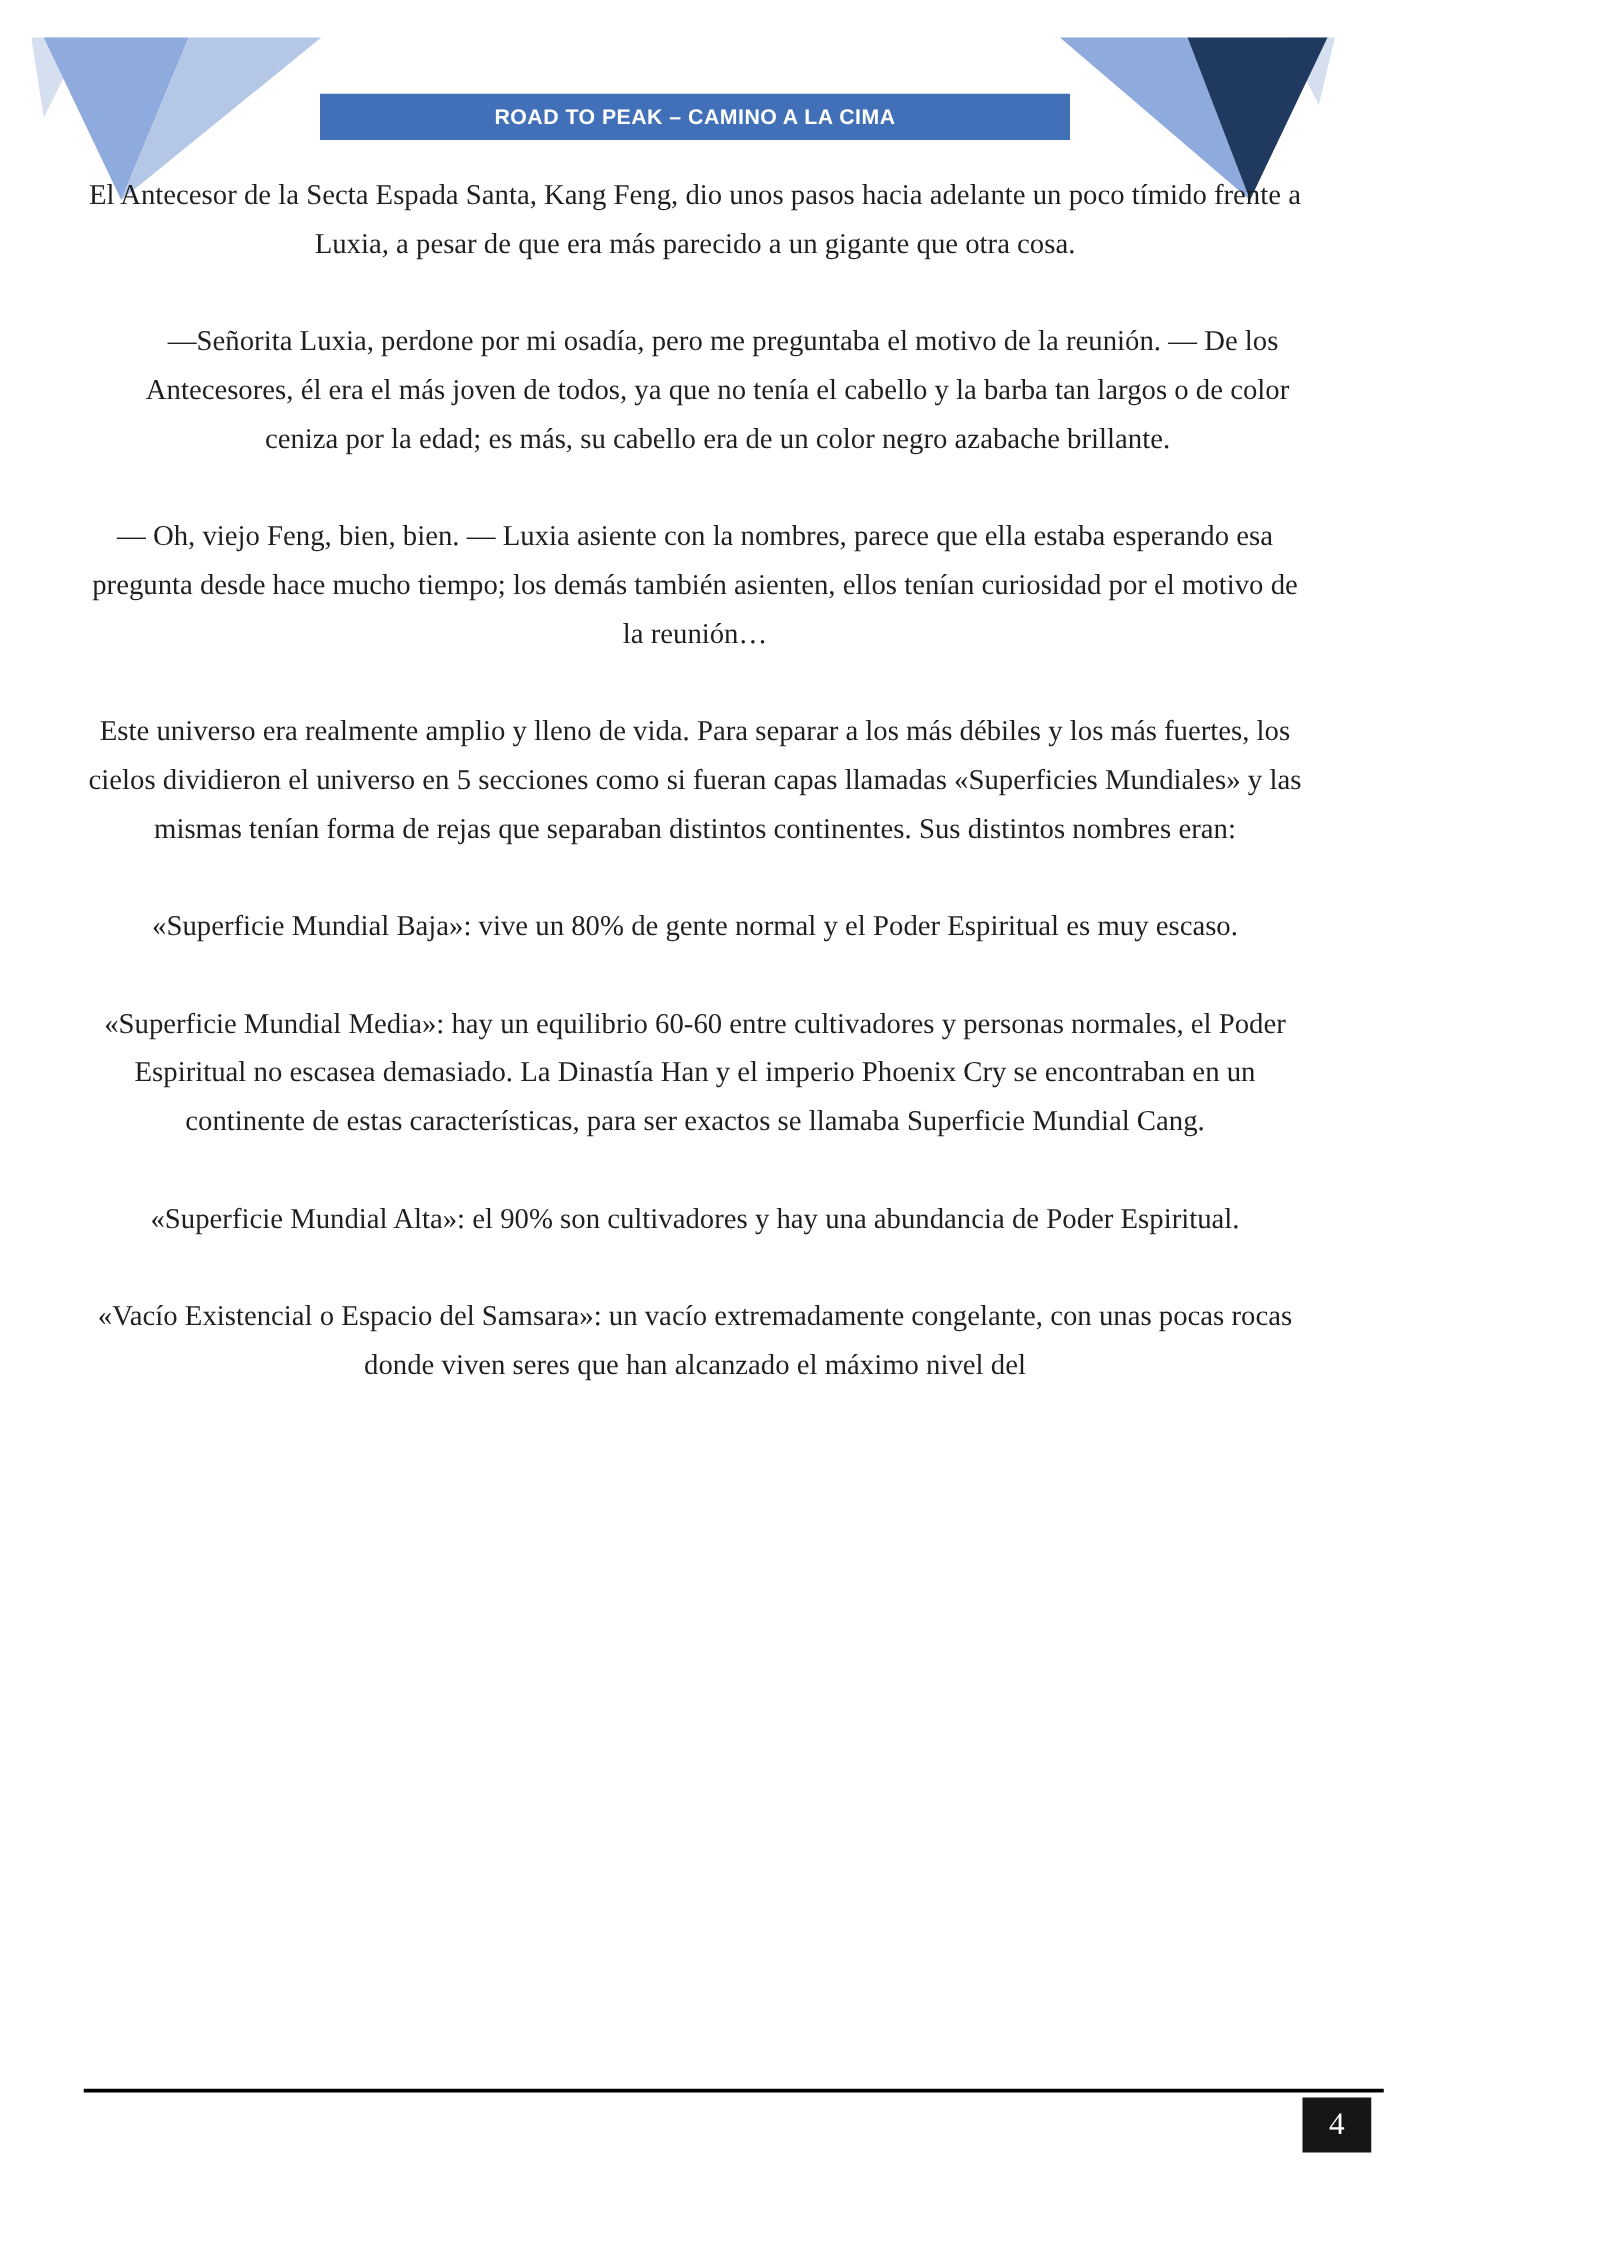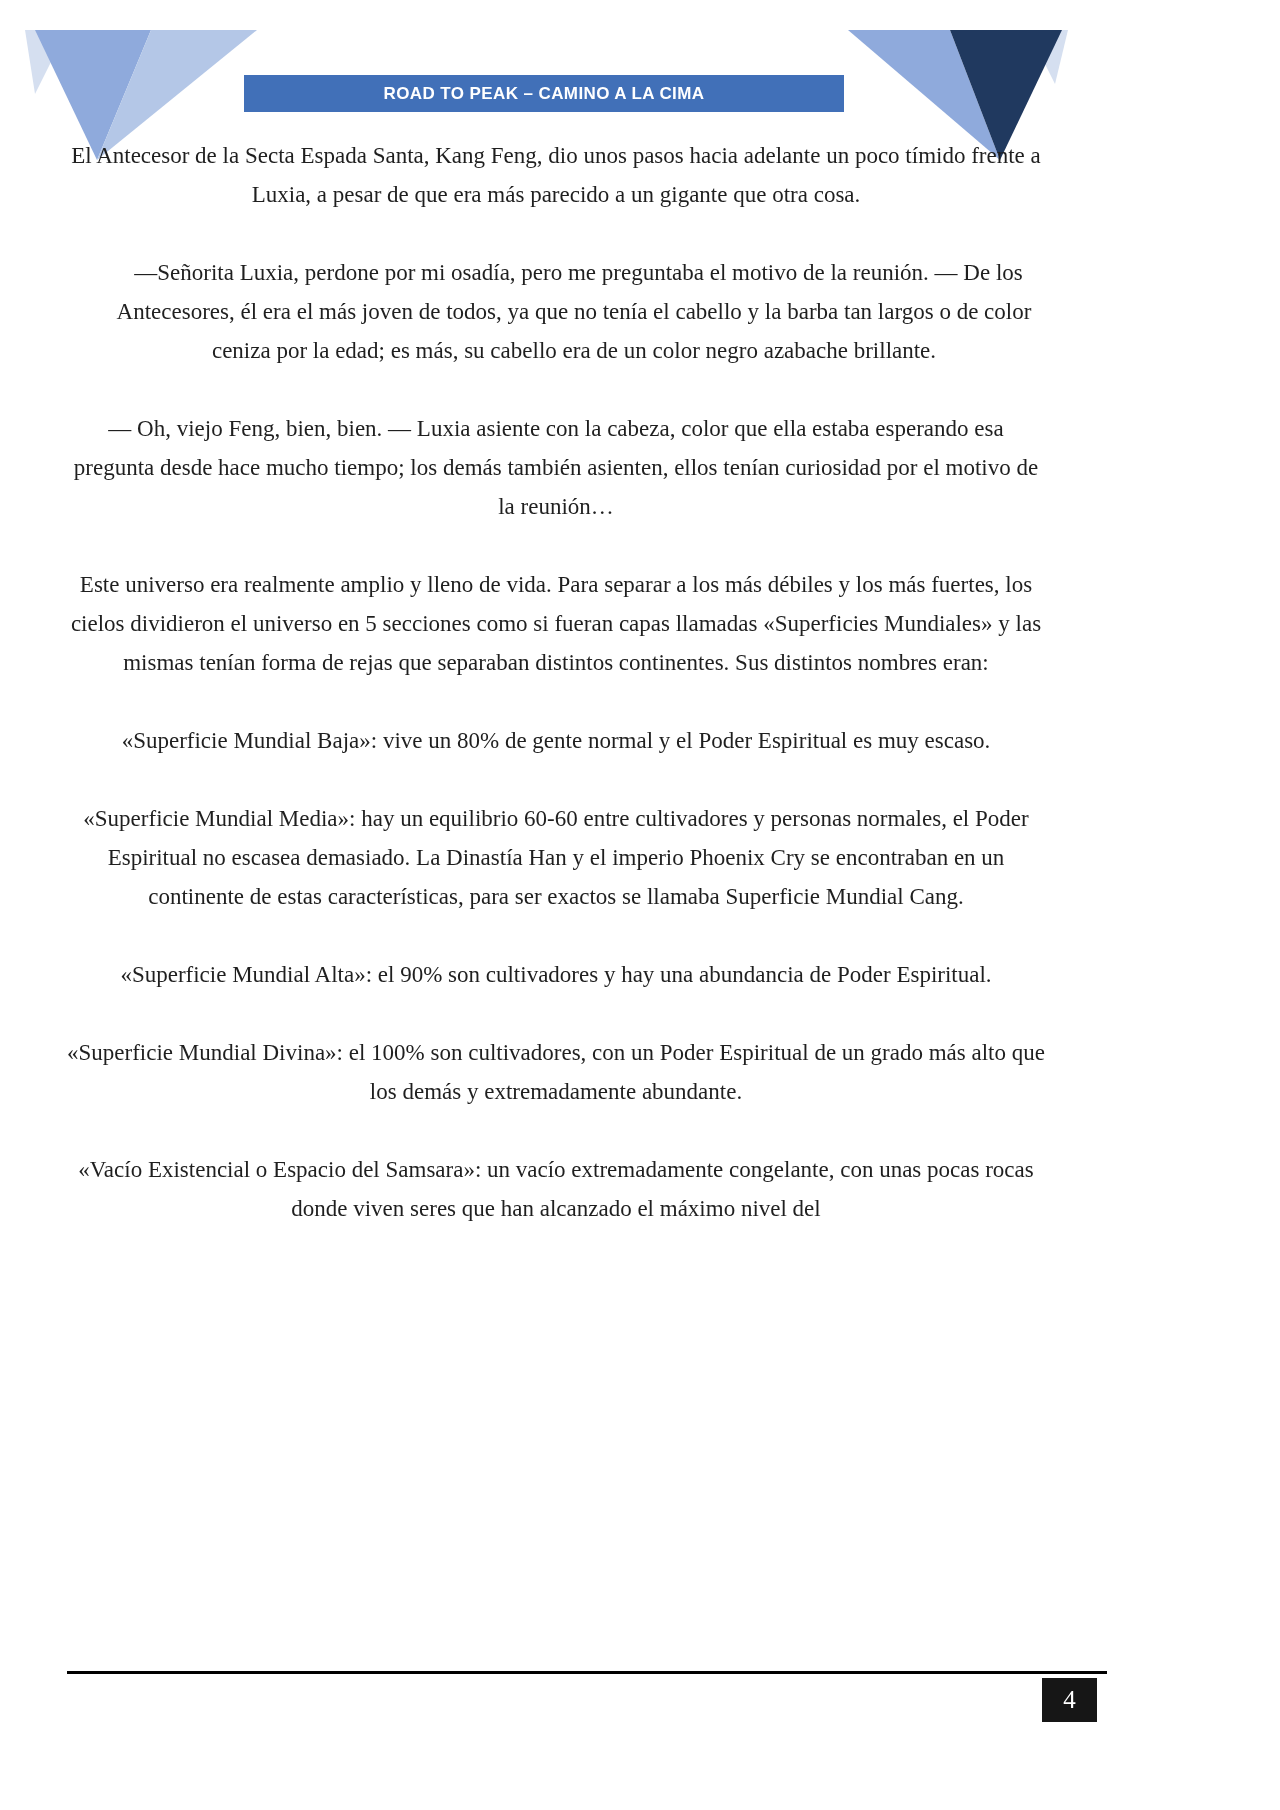--- a/index.html
+++ b/index.html
@@ -17,21 +17,21 @@
   }
   .corner-art {
     position: absolute;
     pointer-events: none;
   }
   .corner-left { left: 25px; top: 22px; }
   .corner-right { left: 848px; top: 22px; }
 
   .header-bar {
     position: absolute;
-    left: 244px;
+    left: 256px;
     top: 75px;
     width: 600px;
     height: 37px;
     display: flex;
     align-items: center;
     justify-content: center;
   }
   .header-title {
     font-family: "Liberation Sans", sans-serif;
     font-weight: bold;
@@ -92,25 +92,24 @@
   <polygon points="102,8 214,8 152,138" fill="#20395f"></polygon>
 </svg>
 
 <div class="header-bar" style="background: rgb(65, 112, 184);">
   <span class="header-title">ROAD TO PEAK – CAMINO A LA CIMA</span>
 </div>
 
 <div class="content">
   <p>El Antecesor de la Secta Espada Santa, Kang Feng, dio unos pasos hacia adelante un poco tímido frente a Luxia, a pesar de que era más parecido a un gigante que otra cosa.</p>
   <p class="indent">—Señorita Luxia, perdone por mi osadía, pero me preguntaba el motivo de la reunión. — De los Antecesores, él era el más joven de todos, ya que no tenía el cabello y la barba tan largos o de color ceniza por la edad; es más, su cabello era de un color negro azabache brillante.</p>
-  <p>— Oh, viejo Feng, bien, bien. — Luxia asiente con la cabeza, color que ella estaba esperando esa pregunta desde hace mucho tiempo; los demás también asienten, ellos tenían curiosidad por el motivo de la reunión…</p>
+  <p>— Oh, viejo Feng, bien, bien. — Luxia asiente con la nombres, parece que ella estaba esperando esa pregunta desde hace mucho tiempo; los demás también asienten, ellos tenían curiosidad por el motivo de la reunión…</p>
   <p>Este universo era realmente amplio y lleno de vida. Para separar a los más débiles y los más fuertes, los cielos dividieron el universo en 5 secciones como si fueran capas llamadas «Superficies Mundiales» y las mismas tenían forma de rejas que separaban distintos continentes. Sus distintos nombres eran:</p>
   <p>«Superficie Mundial Baja»: vive un 80% de gente normal y el Poder Espiritual es muy escaso.</p>
   <p>«Superficie Mundial Media»: hay un equilibrio 60-60 entre cultivadores y personas normales, el Poder Espiritual no escasea demasiado. La Dinastía Han y el imperio Phoenix Cry se encontraban en un continente de estas características, para ser exactos se llamaba Superficie Mundial Cang.</p>
   <p>«Superficie Mundial Alta»: el 90% son cultivadores y hay una abundancia de Poder Espiritual.</p>
-  <p>«Superficie Mundial Divina»: el 100% son cultivadores, con un Poder Espiritual de un grado más alto que los demás y extremadamente abundante.</p>
   <p>«Vacío Existencial o Espacio del Samsara»: un vacío extremadamente congelante, con unas pocas rocas donde viven seres que han alcanzado el máximo nivel del</p>
 </div>
 
 <div class="footer-rule"></div>
 <div class="page-badge" style="background: rgb(22, 22, 22);">
   <span>4</span>
 </div>
 
 </body></html>

